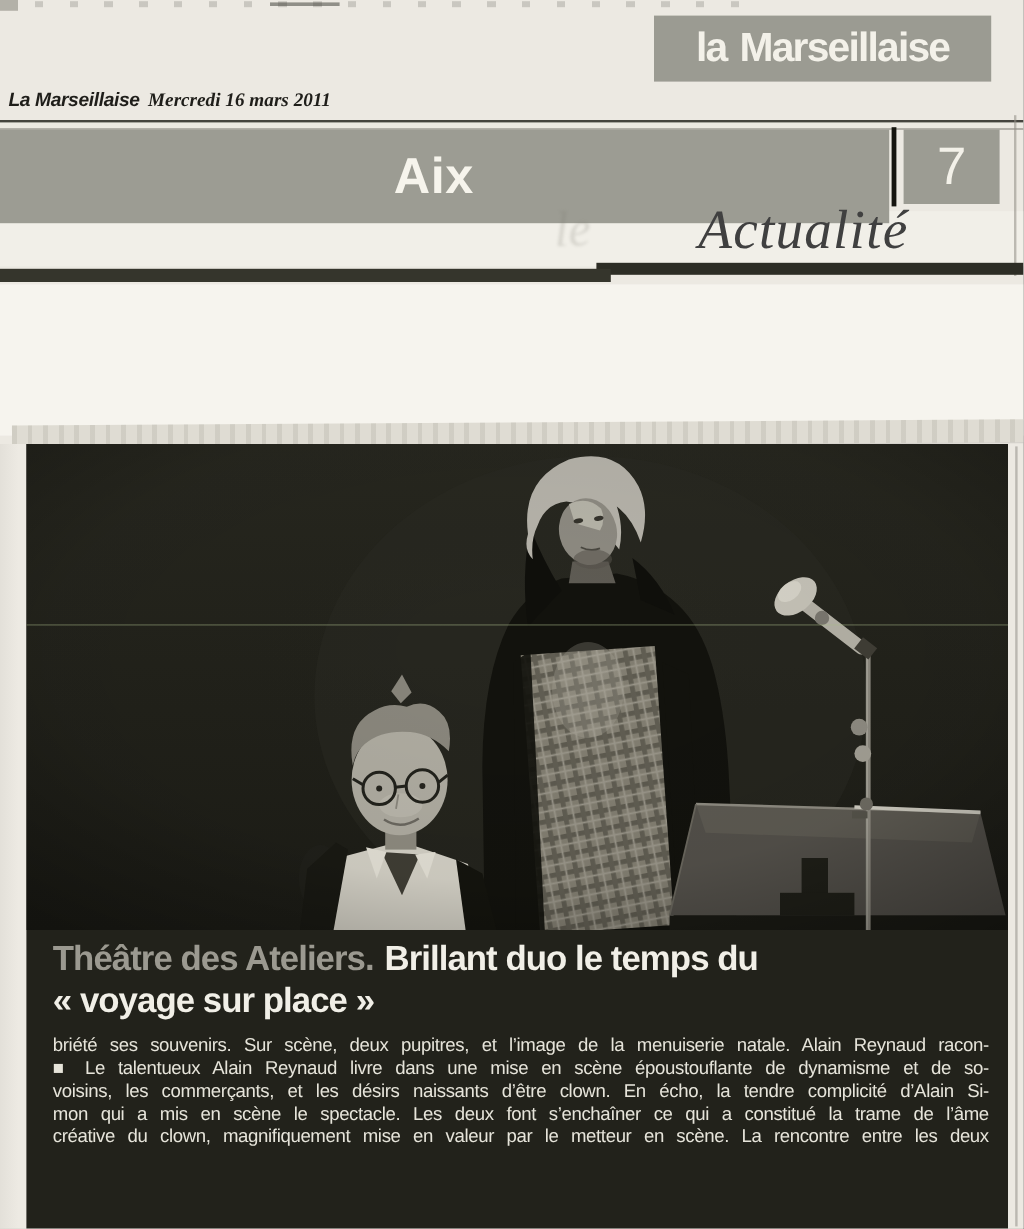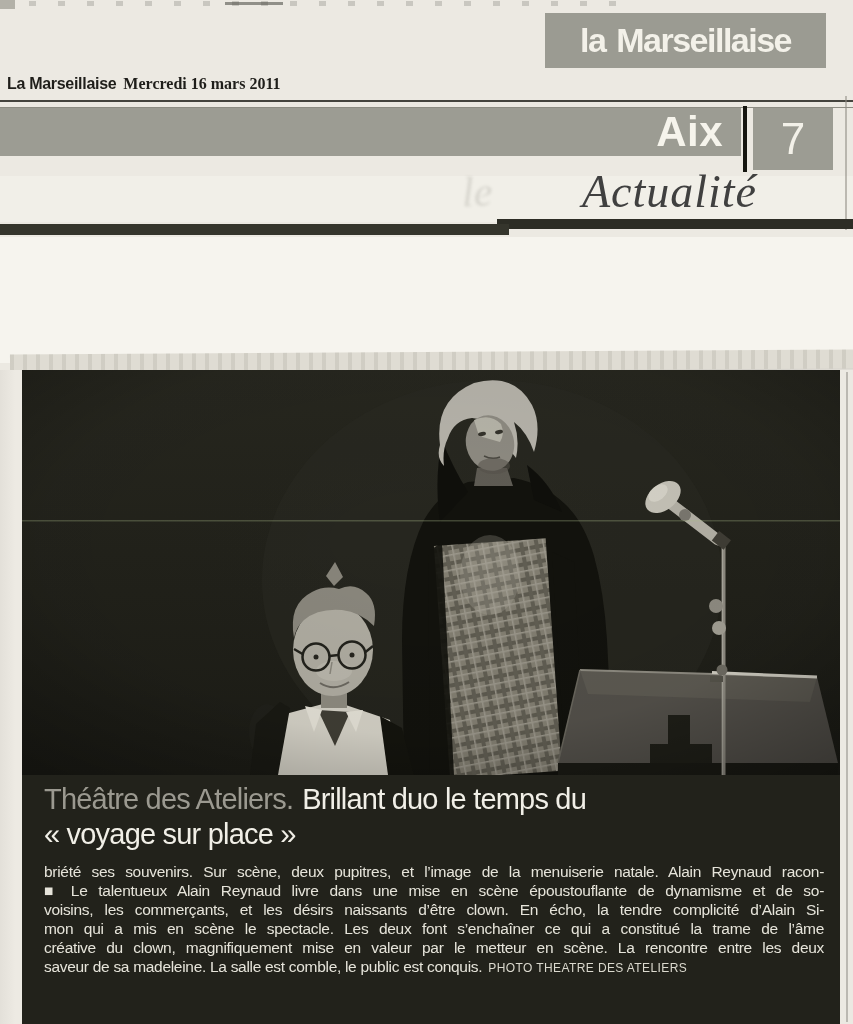--- a/index.html
+++ b/index.html
@@ -15,30 +15,30 @@
     background:repeating-linear-gradient(90deg, rgba(95,95,88,.55) 0 7px, transparent 7px 29px);}
   .corner-mark{position:absolute;left:0;top:0;width:15px;height:9px;background:#b3b1a8;}
   .dash-dark{position:absolute;left:225px;top:2px;width:58px;height:3px;background:rgba(70,70,62,.55);}
 
   
   .logo-box{position:absolute;left:545px;top:13px;width:281px;height:55px;background:#9b9b92;
     display:flex;align-items:center;justify-content:center;}
   .logo-text{color:#f3f1e9;font-weight:bold;font-size:34px;letter-spacing:-1.5px;word-spacing:3px;}
 
   
-  .dateline{position:absolute;left:7px;top:75px;font-size:16px;color:#1f1e1a;white-space:nowrap;}
+  .dateline{position:absolute;left:7px;top:75px;font-size:16px;color:#1f1e1a;white-space:nowrap;font-style:italic;}
   .dateline .paper-name{font-weight:bold;letter-spacing:-0.3px;}
   .dateline .date{font-family:"Liberation Serif", serif;font-weight:bold;margin-left:7px;}
 
   .rule{position:absolute;left:0;top:100px;width:100%;height:5px;
     border-top:2px solid #45443e; border-bottom:1px solid #8d8c83;}
 
   
-  .gray-band{position:absolute;left:0;top:108px;width:741px;height:48px;background:#9c9c93;
-    display:flex;align-items:center;justify-content:flex-end;padding-right:18px;box-sizing:border-box;}
+  .gray-band{position:absolute;left:0;top:108px;width:741px;height:78px;background:#9c9c93;
+    display:flex;align-items:center;justify-content:center;padding-right:18px;box-sizing:border-box;}
   .aix{color:#f6f4ec;font-weight:bold;font-size:42px;letter-spacing:0.5px;}
   .band-divider{position:absolute;left:743px;top:106px;width:4px;height:66px;background:#15150f;}
   .page-box{position:absolute;left:753px;top:108px;width:80px;height:62px;background:#9c9c93;
     display:flex;align-items:center;justify-content:center;}
   .page-num{color:#f3f1e9;font-size:44px;font-weight:400;}
   .edge-vline{position:absolute;left:845px;top:96px;width:2px;height:134px;background:#8f8d84;opacity:.55;}
 
   
   .actualite{position:absolute;right:96px;top:165px;font-family:"Liberation Serif", serif;
     font-style:italic;font-size:46px;color:#404040;letter-spacing:1px;}
@@ -55,21 +55,21 @@
     background-image:repeating-linear-gradient(90deg, rgba(140,138,126,.18) 0 4px, transparent 4px 13px);}
 
   
   .clip-block{position:absolute;left:22px;top:370px;width:818px;height:654px;background:#22221b;}
   .photo-svg{display:block;}
   .photo-edge-line{position:absolute;left:846px;top:372px;width:2px;height:650px;background:#8a887f;opacity:.5;}
   .left-edge-shade{position:absolute;left:0;top:370px;width:22px;height:654px;
     background:linear-gradient(90deg,#e3e0d9,#edeae3 70%);}
 
   .headline{padding:7px 18px 0 22px;line-height:35px;}
-  .headline .hline{font-size:29px;font-weight:normal;letter-spacing:-0.8px;white-space:nowrap;}
+  .headline .hline{font-size:29px;font-weight:bold;letter-spacing:-0.8px;white-space:nowrap;}
   .kicker{color:#9b9990;margin-right:9px;}
   .head-white{color:#f1efe7;}
 
   .body-text{padding:10px 16px 0 22px;font-size:15.5px;line-height:19.1px;
     color:#e6e4da;letter-spacing:-0.3px;}
   .bline{text-align:justify;text-align-last:justify;}
   .bline.last{text-align-last:left;}
   .credit{font-size:12px;letter-spacing:0.4px;color:#dbd9ce;margin-left:6px;}
 </style>
 </head>
@@ -218,21 +218,18 @@
       </div>
       <div class="hline head-white">« voyage sur place »</div>
     </div>
 
     <div class="body-text">
       <div class="bline">briété ses souvenirs. Sur scène, deux pupitres, et l’image de la menuiserie natale. Alain Reynaud racon-</div>
       <div class="bline">■ Le talentueux Alain Reynaud livre dans une mise en scène époustouflante de dynamisme et de so-</div>
       <div class="bline">voisins, les commerçants, et les désirs naissants d’être clown. En écho, la tendre complicité d’Alain Si-</div>
       <div class="bline">mon qui a mis en scène le spectacle. Les deux font s’enchaîner ce qui a constitué la trame de l’âme</div>
       <div class="bline">créative du clown, magnifiquement mise en valeur par le metteur en scène. La rencontre entre les deux</div>
-      <div class="bline last">
-        <span>saveur de sa madeleine. La salle est comble, le public est conquis.</span><span class="credit">PHOTO THEATRE DES ATELIERS</span>
-      </div>
     </div>
   </div>
 
   <div class="photo-edge-line"></div>
 
 </div>
 
 </body></html>

